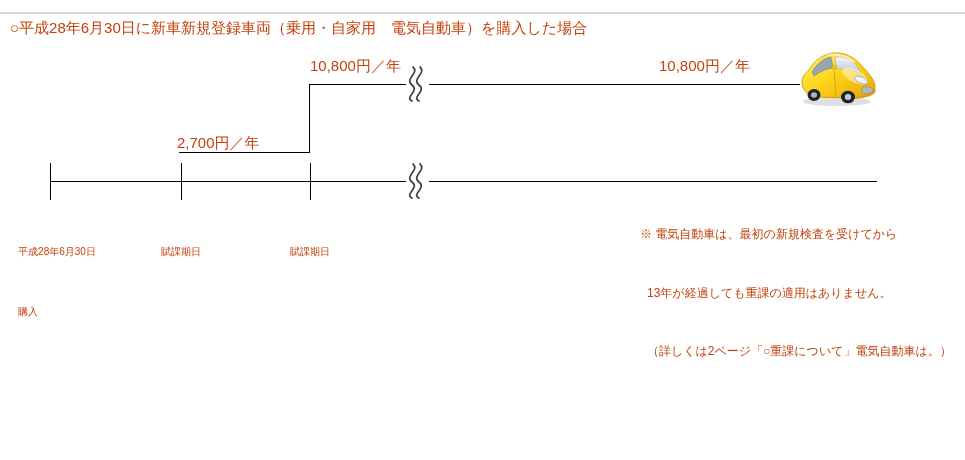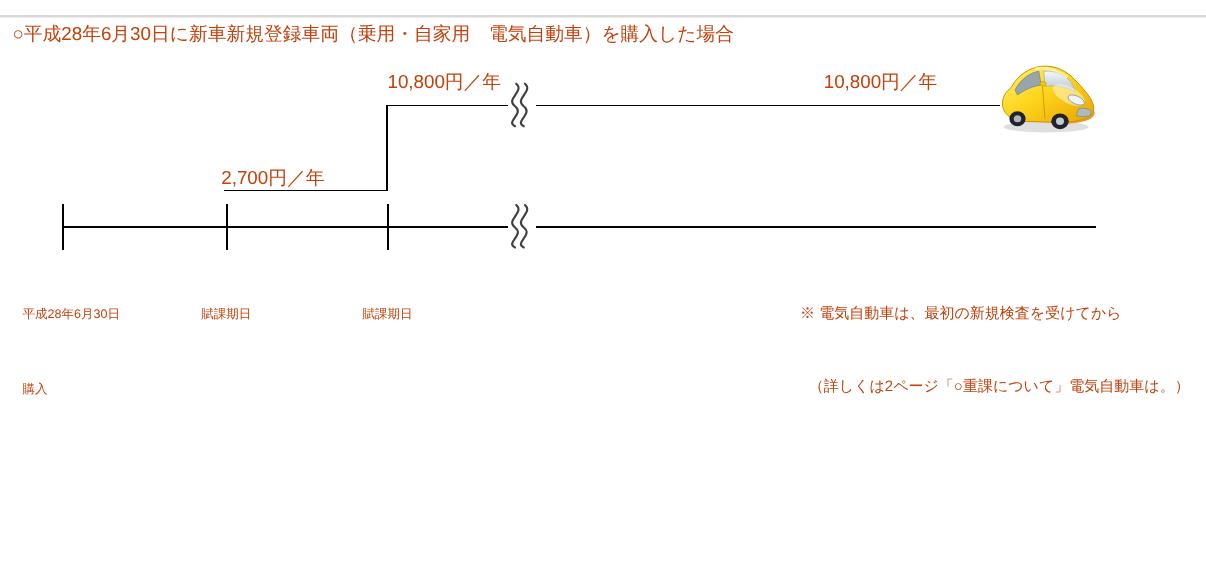--- a/index.html
+++ b/index.html
@@ -24,21 +24,21 @@
   .rate-normal-left  { left:310px; top:58px;  }
   .rate-normal-right { left:659px; top:58px;  }
   .tick-label {
     position:absolute; top:202px; transform:translateX(-50%);
     font-size:10px; line-height:20px; white-space:pre;
   }
   .tick-0 { left:57px;  }
   .tick-1 { left:181px; }
   .tick-2 { left:310px; }
   .note {
-    position:absolute; left:640px; top:202px;
+    position:absolute; left:640px; top:186px;
     font-size:12px; line-height:19.5px; white-space:pre;
   }
   .note .cont { padding-left:7px; }
 </style>
 </head>
 <body>
 
 <div class="stage">
 
   <div class="top-divider"></div>
@@ -107,16 +107,17 @@
   <div class="tick-label tick-1">
     <div>賦課期日</div>
   </div>
 
   <div class="tick-label tick-2">
     <div>賦課期日</div>
   </div>
 
   <div class="note">
     <div>※ 電気自動車は、最初の新規検査を受けてから</div>
+    <div class="cont">13年が経過しても重課の適用はありません。</div>
     <div class="cont">（詳しくは2ページ「○重課について」電気自動車は。）</div>
   </div>
 
 </div>
 
 </body></html>

